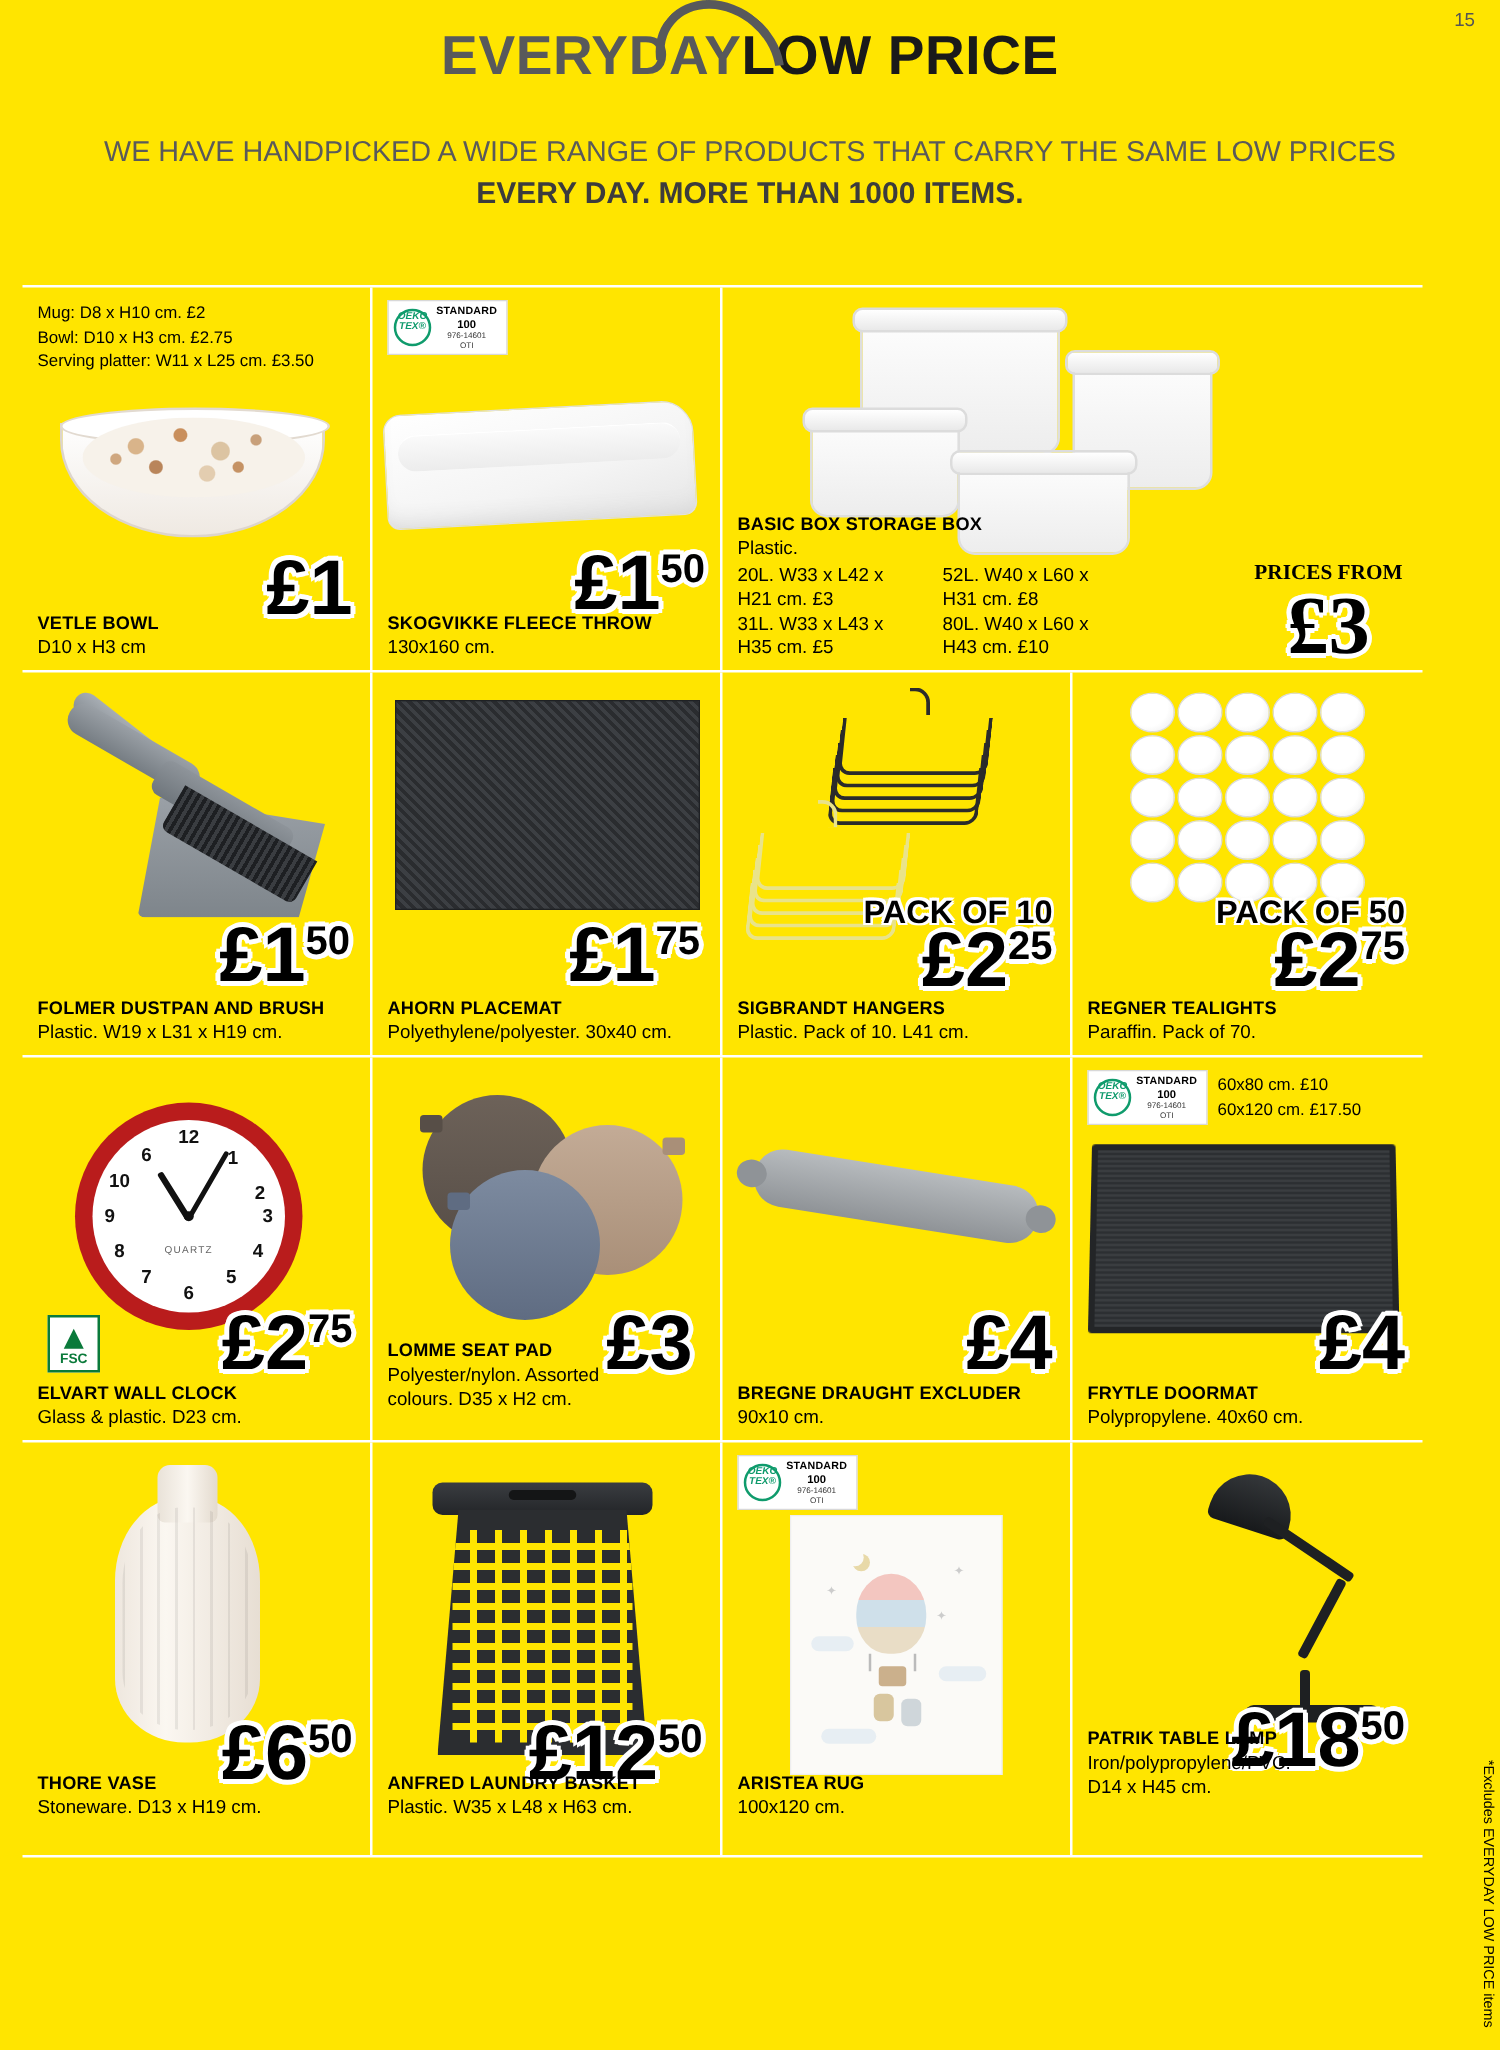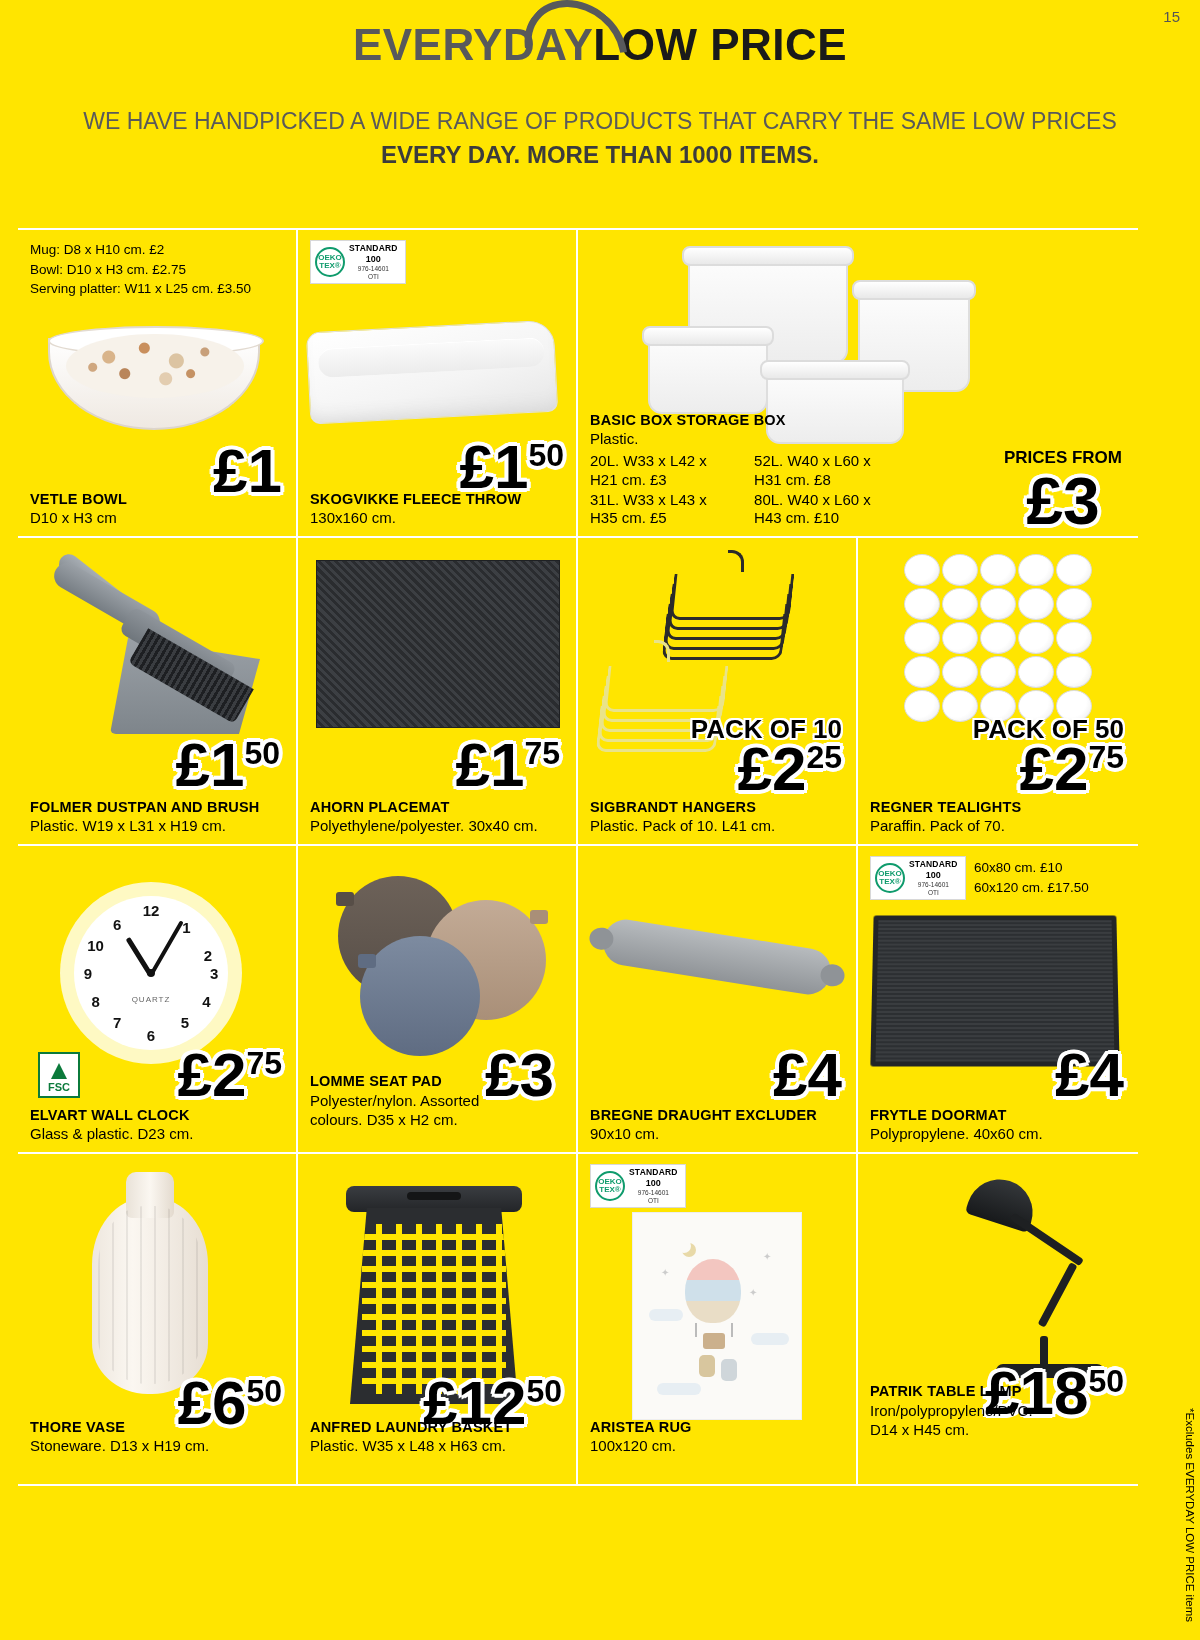--- a/index.html
+++ b/index.html
@@ -126,23 +126,24 @@
     background: #fff;
     border: 1px solid #d8d8d8;
     display: flex; align-items: center;
     padding: 3px 4px;
     gap: 4px;
   }
   .oeko-circle {
     width: 30px; height: 30px; border-radius: 50%;
     background: #fff; border: 2px solid #0f9b6c;
     color: #0f9b6c; font-size: 8px; font-weight: bold;
-    display: flex; align-items: center; justify-content: center;
+    display: flex; align-items: flex-start; justify-content: center;
     text-align: center; line-height: 1.05;
     flex: 0 0 auto;
+    font-style: italic;
   }
   .oeko-txt { font-size: 7.5px; line-height: 1.25; text-align: center; }
   .oeko-txt .t1 { font-weight: bold; font-size: 8.5px; letter-spacing: .2px; }
   .oeko-txt .t2 { font-weight: bold; font-size: 9px; }
   .oeko-txt .t3 { font-size: 6.5px; color: #333; }
   .oeko-txt .t4 { font-size: 6.5px; color: #333; }
 
   
   .fsc {
     position: absolute;
@@ -308,21 +309,21 @@
   }
   .tl {
     border-radius: 50%;
     background: radial-gradient(circle at 40% 35%, #ffffff 0 55%, #e8e8e8 100%);
     border: 1px solid #dcdcdc;
   }
 
   
   .clock {
     width: 182px; height: 182px; border-radius: 50%;
-    background: #fef9c3;
+    background: #b91c1c;
     display: flex; align-items: center; justify-content: center;
   }
   .clock-face {
     width: 154px; height: 154px; border-radius: 50%;
     background: #fff; position: relative;
   }
   .clock-num {
     position: absolute; font-size: 15px; font-weight: bold; color: #111;
     transform: translate(-50%, -50%);
   }
@@ -525,21 +526,21 @@
       </div>
     </div>
 
     <div class="cell wide3">
       <div class="art" style="left:70px; top:10px;">
         <div class="box" style="left:40px; top:14px; width:160px; height:110px;"></div>
         <div class="box" style="left:0px; top:94px; width:120px; height:80px;"></div>
         <div class="box" style="left:210px; top:48px; width:112px; height:104px;"></div>
         <div class="box" style="left:118px; top:128px; width:138px; height:76px;"></div>
       </div>
-      <div style="position:absolute; right:16px; top:218px; text-align:center;">
+      <div style="position:absolute; right:16px; top:218px; text-align:center;font-family:Liberation Serif, serif;">
         <div style="font-weight:bold; font-size:17px;">PRICES FROM</div>
         <div class="price-wrap price-lg" style="position:relative; right:auto; top:auto;">
           <span class="shadow" style="font-size:66px;"><span>£3</span></span>
         </div>
       </div>
       <div class="info-block" style="left:12px; right:240px;">
         <div class="prod-name">BASIC BOX STORAGE BOX</div>
         <div class="prod-desc">Plastic.</div>
         <div style="display:flex; gap:26px; margin-top:2px;">
           <div>

